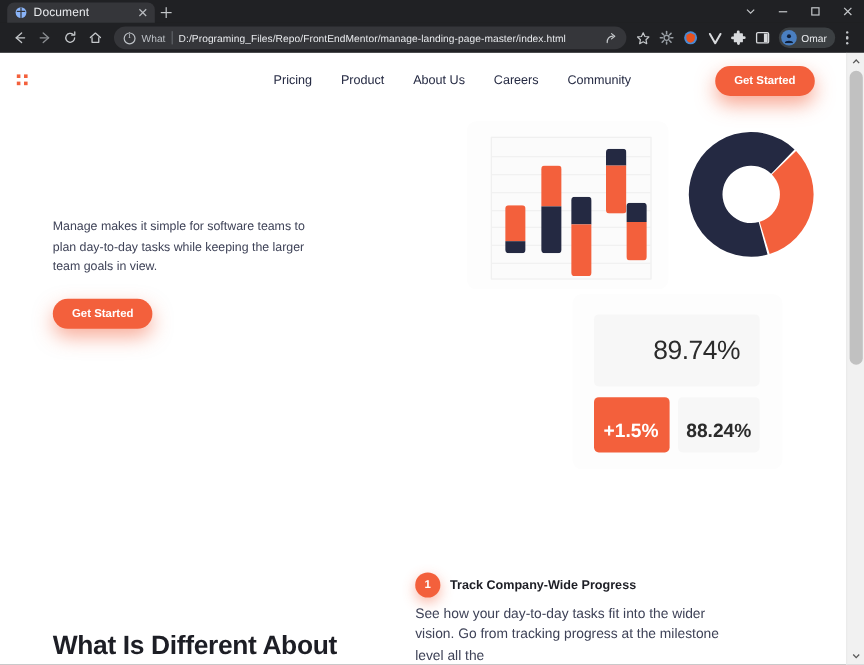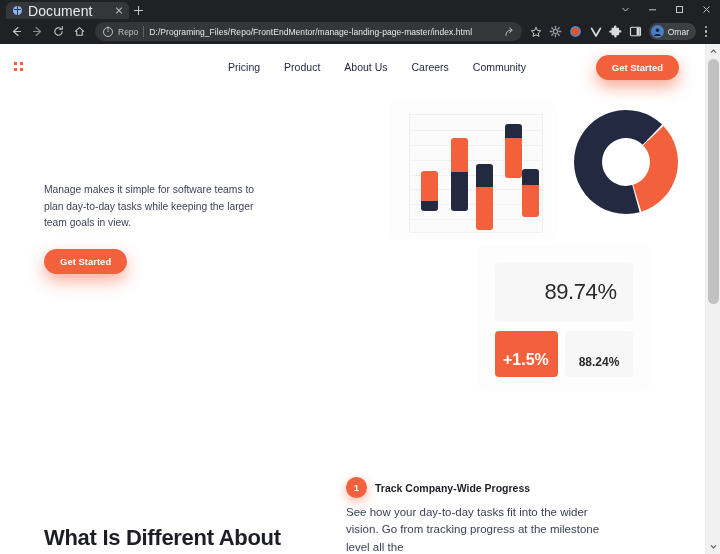--- a/index.html
+++ b/index.html
@@ -60,21 +60,21 @@
   }
   .tab-favicon::after {
     content: "";
     position: absolute;
     left: 4px; top: 0;
     width: 1px; height: 9px;
     background: #35363a;
   }
 
   .tab-title {
-    font-size: 14px;
+    font-size: 10px;
     color: #e8eaed;
     white-space: nowrap;
     overflow: hidden;
     flex: 1;
     letter-spacing: .1px;
   }
 
   .tab-close {
     width: 11px; height: 11px;
     position: relative;
@@ -488,21 +488,21 @@
     left: 88px; top: 86px;
     width: 68px; height: 46px;
     background: #f7f7f7;
     border-radius: 4px;
     display: flex;
     align-items: flex-end;
     justify-content: center;
     padding-bottom: 8px;
   }
   .stat-grey span {
-    font-size: 12px;
+    font-size: 16px;
     font-weight: 700;
     color: #2b2b2b;
   }
 
   .donut {
     position: absolute;
     left: 188px; top: 15px;
     width: 110px; height: 110px;
   }
 
@@ -619,21 +619,21 @@
     </div>
     <div class="navbtn">
       <svg width="13" height="13" viewBox="0 0 13 13">
           <path d="M2.3 6.3 L6.5 2.6 L10.7 6.3" stroke="#c4c7ca" stroke-width="1.1" fill="none" stroke-linecap="round" stroke-linejoin="round"></path>
           <path d="M3.7 6 V10.3 H9.3 V6" stroke="#c4c7ca" stroke-width="1.1" fill="none" stroke-linejoin="round"></path>
         </svg>
     </div>
 
     <div class="omnibox">
       <span class="omni-info"></span>
-      <span class="omni-scheme">Repo</span>
+      <span class="omni-scheme">What</span>
       <span class="omni-sep"></span>
       <span class="omni-url">D:/Programing_Files/Repo/FrontEndMentor/manage-landing-page-master/index.html</span>
       <span class="omni-share">
         <svg width="11" height="11" viewBox="0 0 11 11">
             <path d="M3 9.5 C3 5.5 5.5 4.2 7.8 4.1" stroke="#c4c7ca" stroke-width="1" fill="none" stroke-linecap="round"></path>
             <path d="M6.6 2 L9.3 4.2 L6.6 6.4" stroke="#c4c7ca" stroke-width="1" fill="none" stroke-linejoin="round" stroke-linecap="round"></path>
           </svg>
       </span>
     </div>
 

